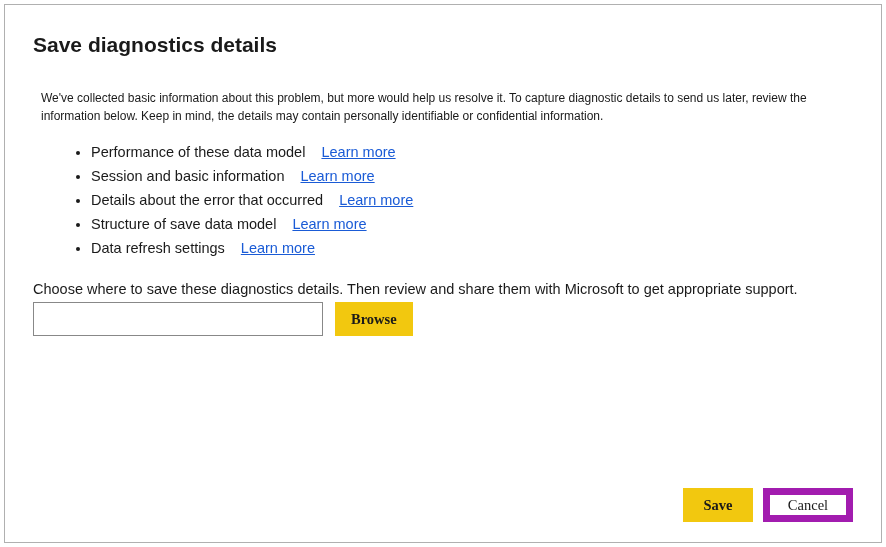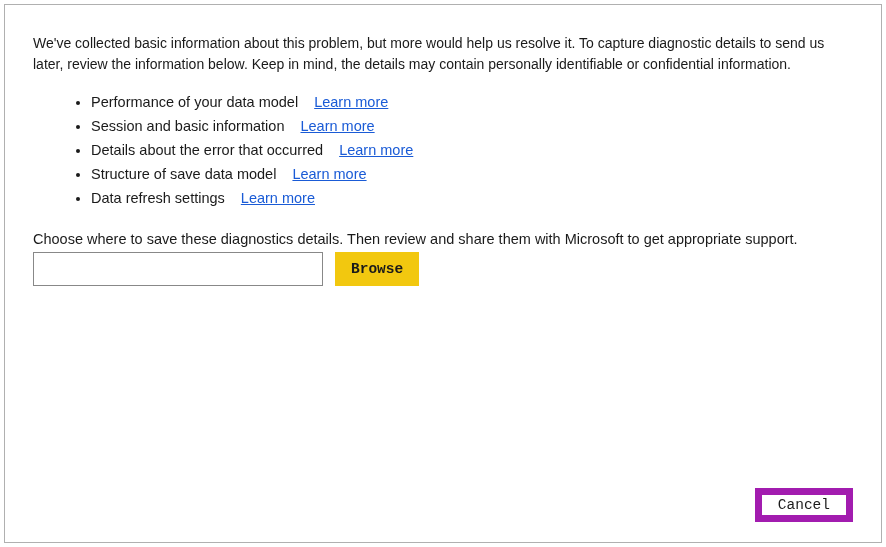--- a/index.html
+++ b/index.html
@@ -19,24 +19,25 @@
       padding: 28px 28px 20px 28px;
       position: relative;
     }
     .title {
       font-size: 21px;
       font-weight: 600;
       color: #1a1a1a;
       margin-bottom: 32px;
     }
     .body-text {
-      font-size: 14px;
+      font-size: 12px;
       color: #1a1a1a;
       line-height: 1.5;
       margin-bottom: 16px;
+      margin-left: 8px;
     }
     .collect-intro {
       font-size: 14.5px;
       color: #1a1a1a;
       margin-bottom: 12px;
       line-height: 1.5;
     }
     .collect-list {
       list-style: disc;
       padding-left: 58px;
@@ -67,21 +68,21 @@
     }
     .path-input {
       width: 290px;
       height: 34px;
       border: 1px solid #888;
       padding: 0 8px;
       font-size: 14px;
       font-family: inherit;
     }
     .btn {
-      font-family: Liberation Mono, monospace;
+      font-family: Liberation Serif, serif;
       font-size: 14.5px;
       height: 34px;
       padding: 0 16px;
       cursor: pointer;
       border: none;
     }
     .btn-primary {
       background: #f2c80f;
       color: #1a1a1a;
       font-weight: 600;
@@ -103,27 +104,28 @@
       min-width: 70px;
     }
     .footer .btn-secondary {
       min-width: 90px;
     }
   </style>
 </head>
 <body>
 
 <div class="dialog">
+  <h1 class="title">Save diagnostics details</h1>
 
   <p class="body-text">We've collected basic information about this problem, but more would help us resolve it. To capture diagnostic details to send us later, review the information below. Keep in mind, the details may contain personally identifiable or confidential information.</p>
 
 
   <ul class="collect-list">
     <li>
-      <span>Performance of your data model</span>
+      <span>Performance of these data model</span>
       <a class="learn-link">Learn more</a>
     </li>
     <li>
       <span>Session and basic information</span>
       <a class="learn-link">Learn more</a>
     </li>
     <li>
       <span>Details about the error that occurred</span>
       <a class="learn-link">Learn more</a>
     </li>
@@ -138,15 +140,16 @@
   </ul>
 
   <p class="choose-text">Choose where to save these diagnostics details. Then review and share them with Microsoft to get appropriate support.</p>
 
   <div class="input-row">
     <input type="text" class="path-input" value="" style="">
     <button class="btn btn-primary">Browse</button>
   </div>
 
   <div class="footer">
+    <button class="btn btn-primary">Save</button>
     <button class="btn btn-secondary">Cancel</button>
   </div>
 </div>
 
 </body></html>

